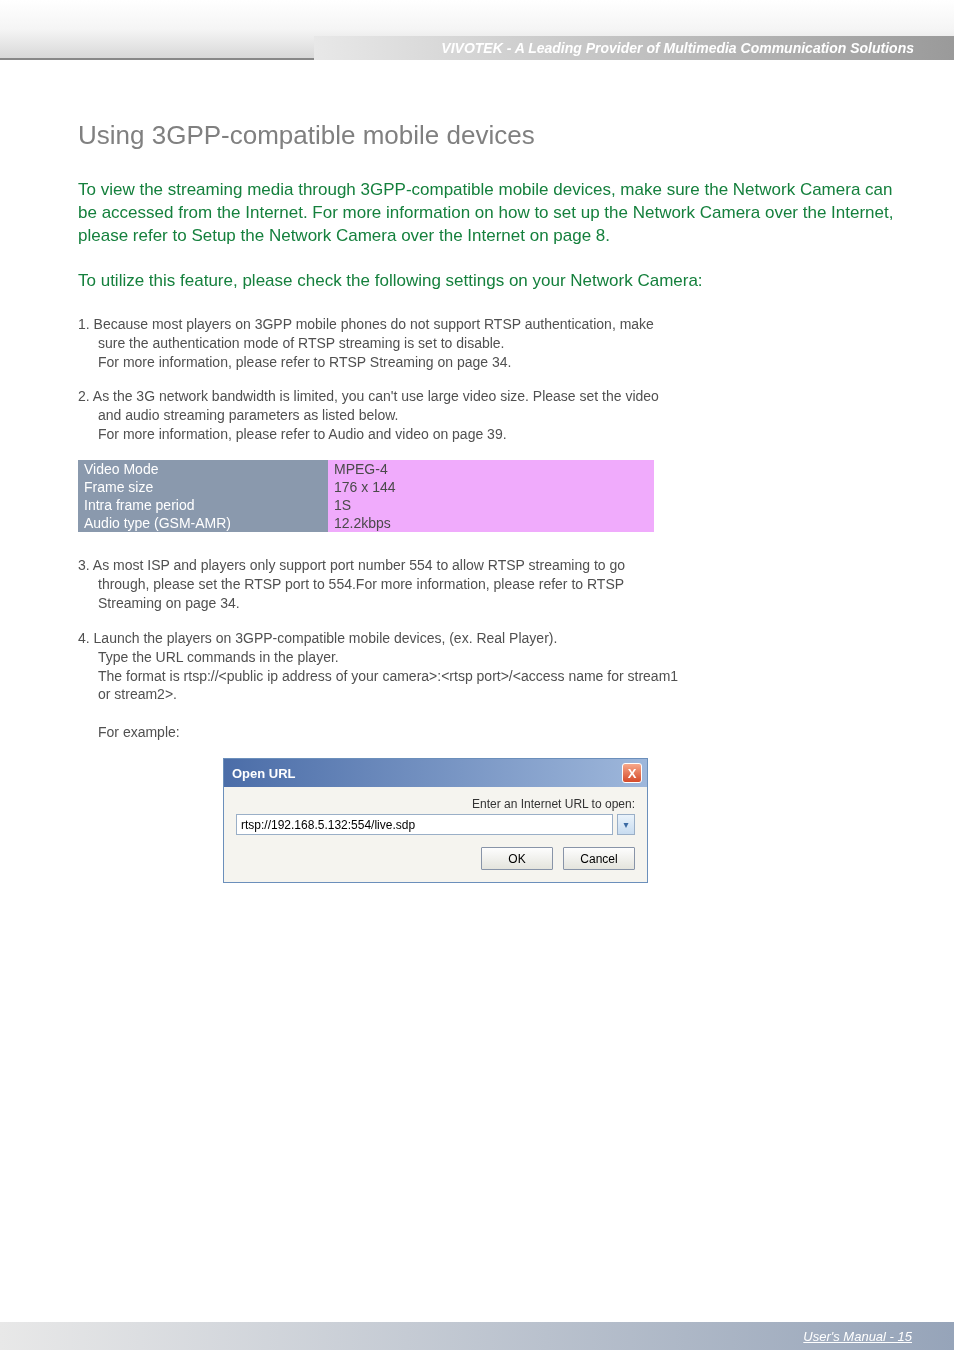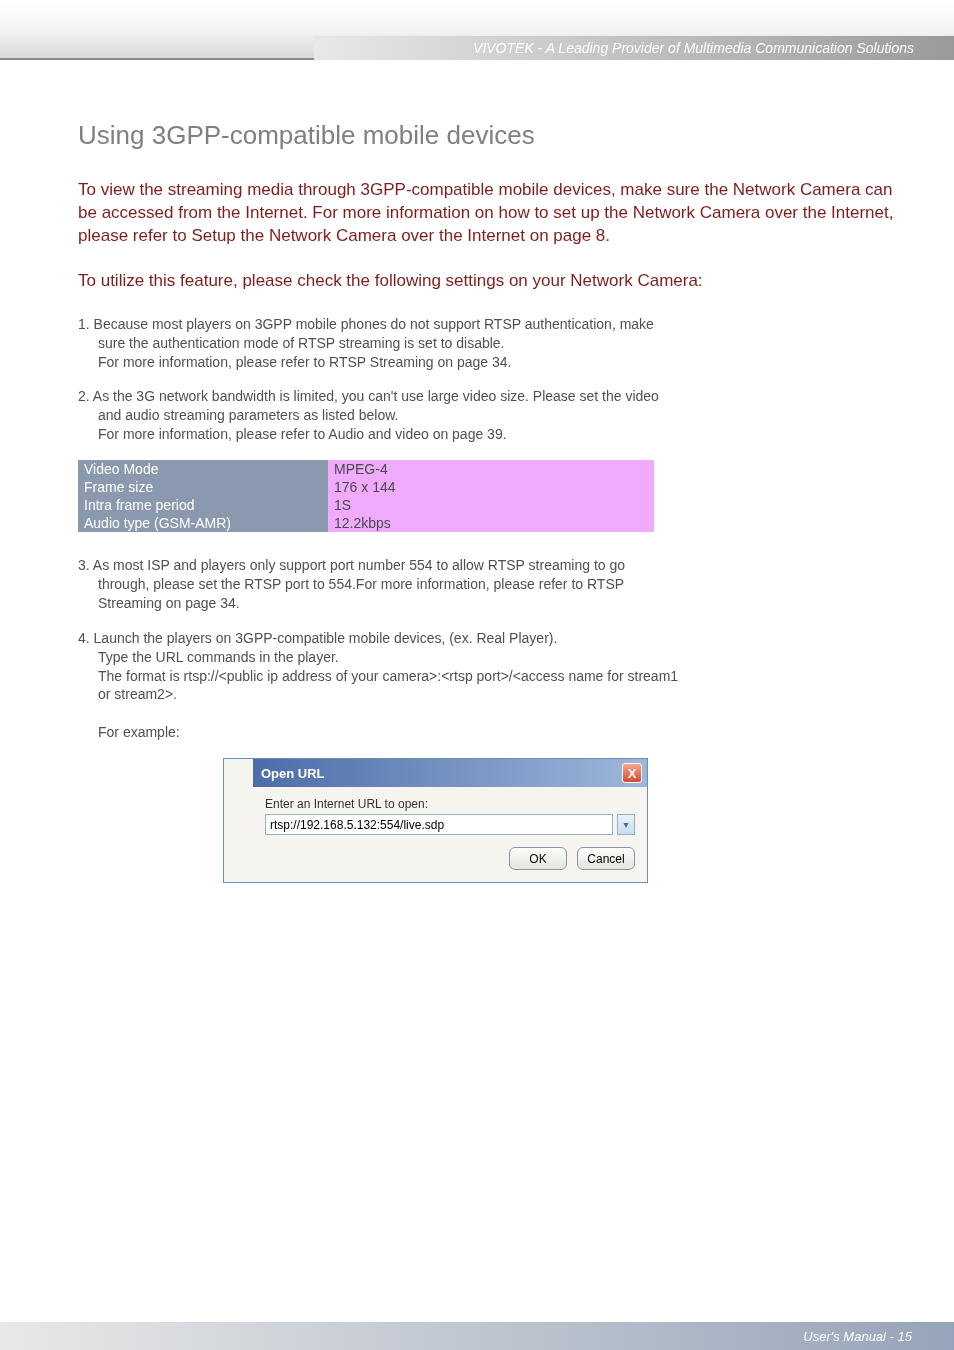--- a/index.html
+++ b/index.html
@@ -25,35 +25,35 @@
       right: 0;
       height: 24px;
       width: 640px;
       background: linear-gradient(to right, #e8e8e8, #9a9a9a);
     }
     .header-strip-text {
       position: absolute;
       top: 40px;
       right: 40px;
       color: #fff;
-      font-weight: normal;
+      font-weight: bold;
       font-style: italic;
       font-size: 14px;
     }
     .content {
       padding: 60px 42px 0 78px;
     }
     .section-title {
       color: #808080;
       font-size: 26px;
       font-weight: normal;
       margin-bottom: 28px;
     }
     .para {
-      color: #7f1d1d;
+      color: #15803d;
       font-size: 17px;
       line-height: 1.35;
       margin-bottom: 22px;
     }
     .list-item {
       color: #505050;
       font-size: 14px;
       line-height: 1.35;
       margin-bottom: 16px;
     }
@@ -77,21 +77,20 @@
     .settings-table td.value {
       background: #f0abfc;
       color: #4a4a4a;
     }
     .dialog {
       width: 425px;
       margin: 6px 0 0 145px;
       border: 1px solid #6b8fbb;
       background: #f5f4ef;
       font-family: Tahoma, sans-serif;
-      padding-left: 29px;
     }
     .dialog-title {
       background: linear-gradient(to right, #4b6da8, #9eb7db);
       color: #fff;
       font-weight: bold;
       font-size: 13px;
       padding: 4px 5px 4px 8px;
       display: flex;
       justify-content: space-between;
       align-items: center;
@@ -110,20 +109,21 @@
       font-size: 13px;
       cursor: pointer;
     }
     .dialog-body {
       padding: 10px 12px 12px 12px;
     }
     .dialog-label {
       font-size: 12px;
       color: #333;
       margin-bottom: 3px;
+      text-align: right;
     }
     .url-row {
       display: flex;
       gap: 4px;
     }
     .url-input {
       flex: 1;
       border: 1px solid #9aafc7;
       font-size: 12px;
       padding: 2px 4px;
@@ -141,44 +141,45 @@
       cursor: pointer;
     }
     .chev { color: #3b6aa3; font-size: 10px; }
     .dialog-btns {
       display: flex;
       justify-content: flex-end;
       gap: 10px;
       margin-top: 12px;
     }
     .dlg-btn {
-      width: 58px;
+      width: 72px;
       height: 23px;
       border: 1px solid #8894a8;
       background: linear-gradient(to bottom, #fdfdfd, #e4e4dd);
       font-size: 12px;
-      border-radius: 6px;
+      border-radius: 1px;
       cursor: pointer;
     }
     .footer {
       position: absolute;
       bottom: 0;
       right: 0;
       width: 954px;
       height: 28px;
       background: linear-gradient(to right, #e8e8e8, #96a4b9);
       display: flex;
       align-items: center;
       justify-content: flex-end;
       padding-right: 42px;
     }
     .footer-text {
       color: #fff;
       font-style: italic;
       font-size: 13px;
+      text-decoration: underline;
     }
   </style>
 </head>
 <body>
 
 <div class="header-bar">
   <div class="header-strip"></div>
   <div class="header-strip-text">VIVOTEK - A Leading Provider of Multimedia Communication Solutions</div>
 </div>
 

